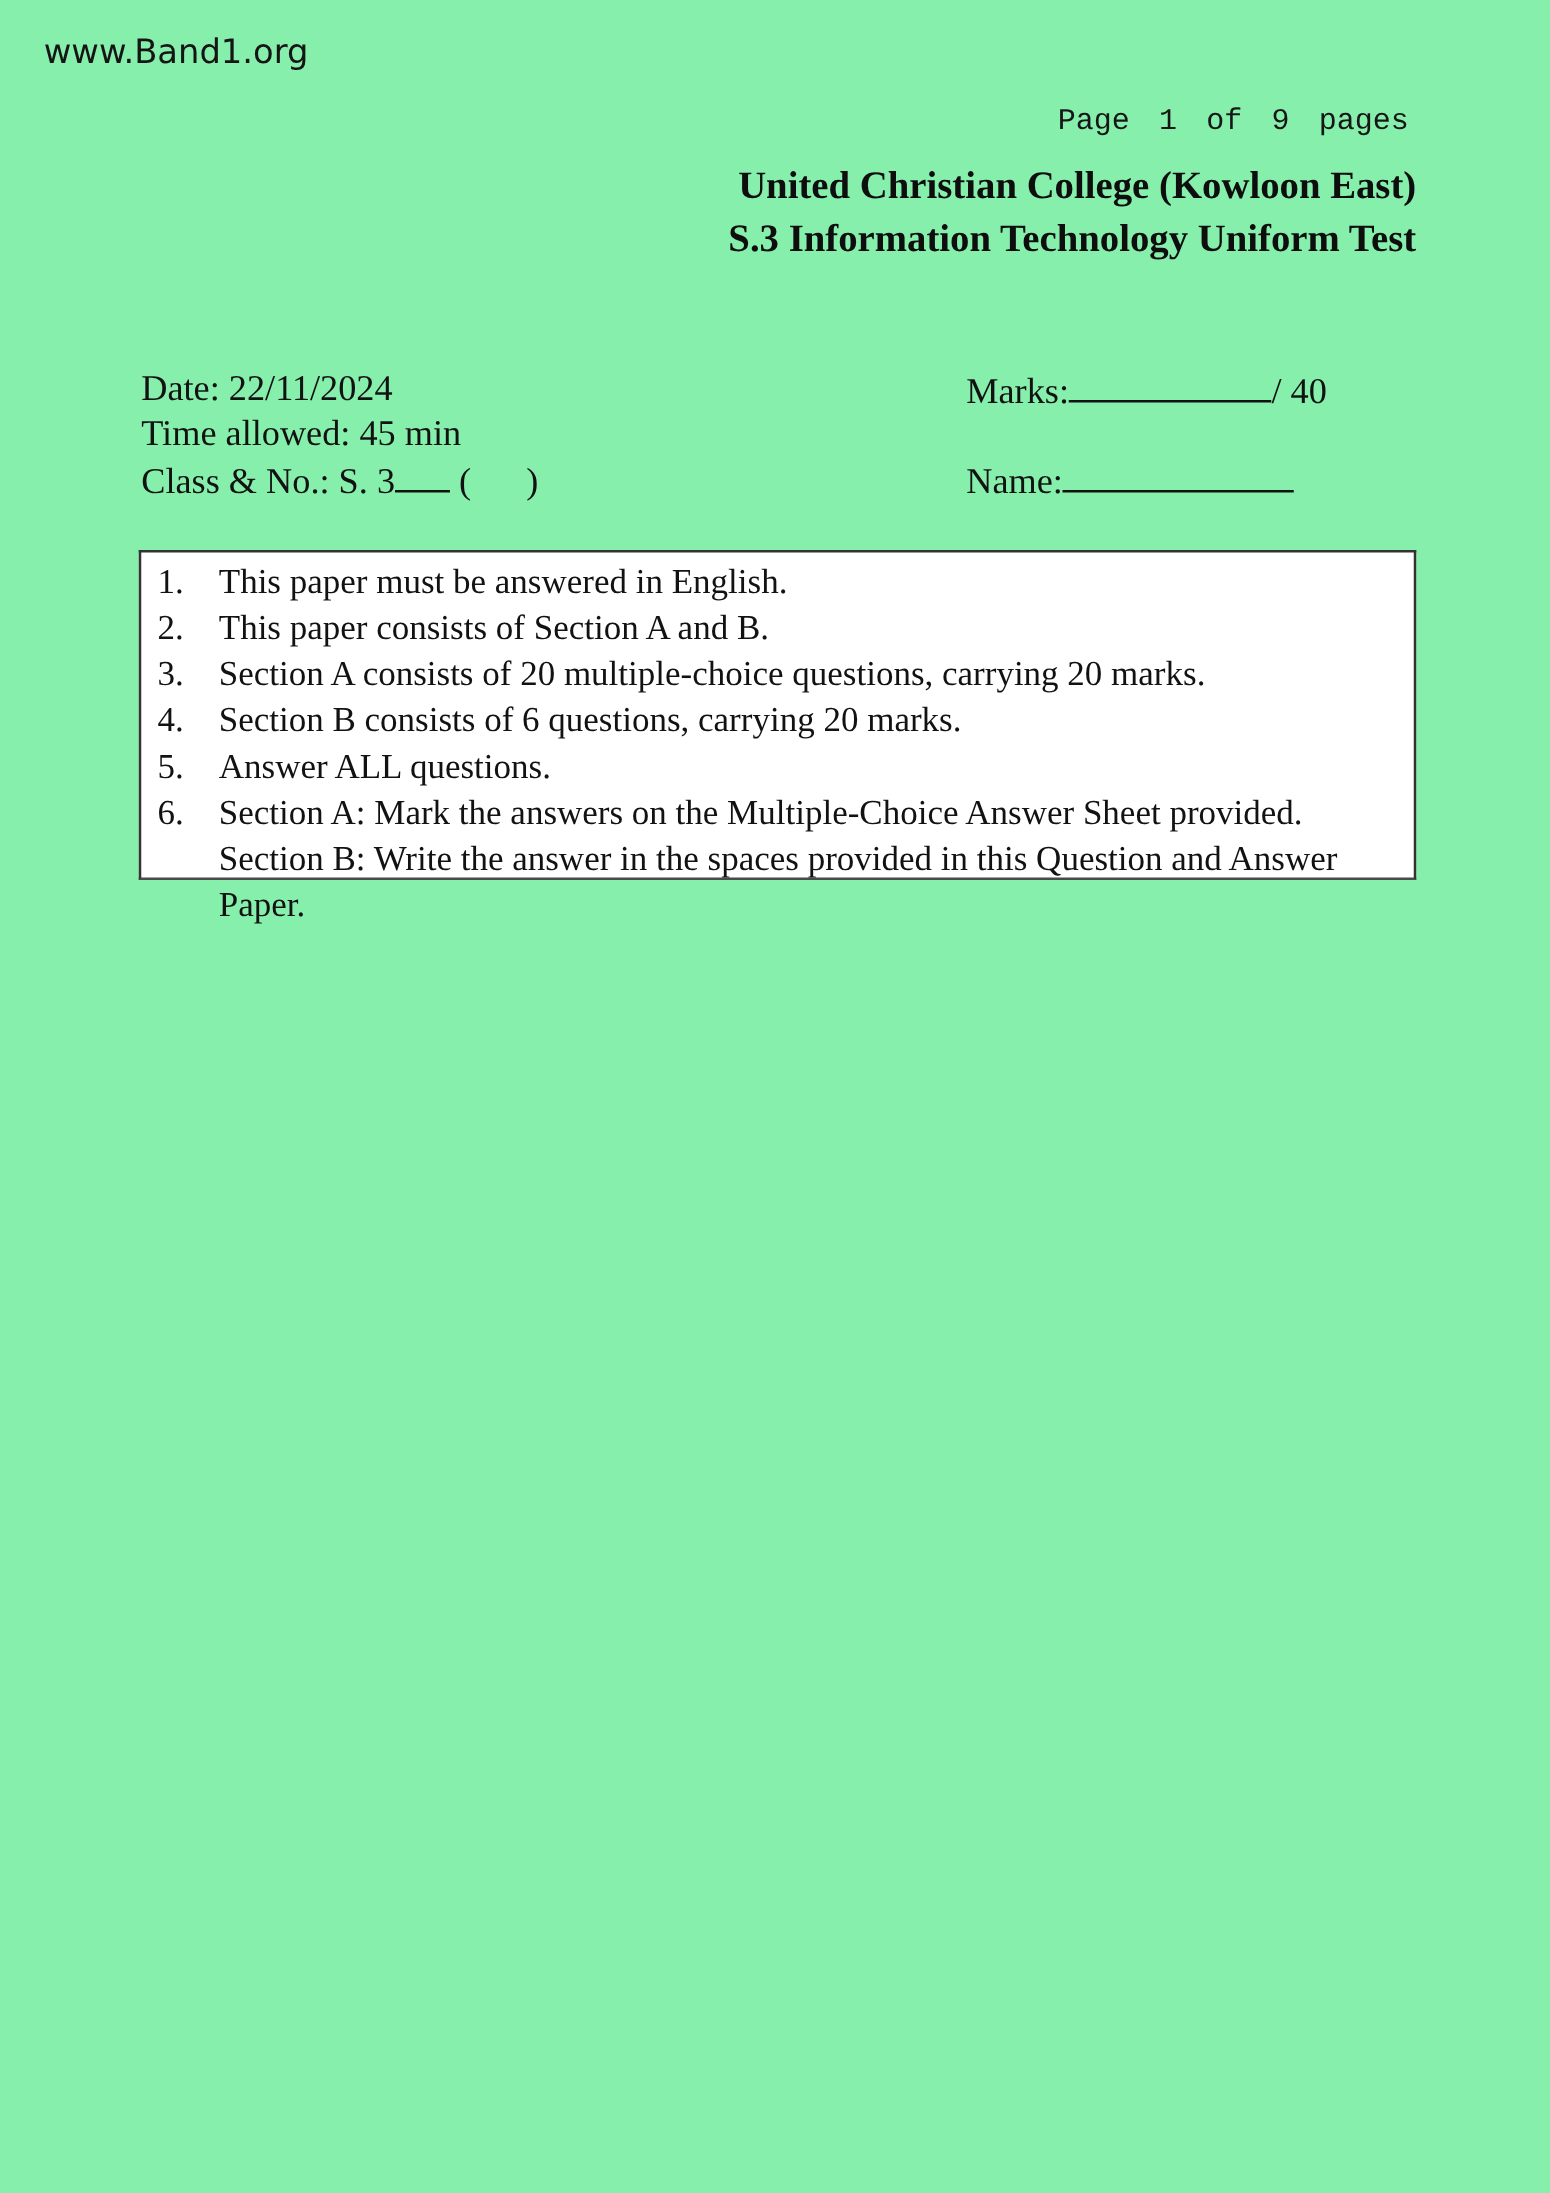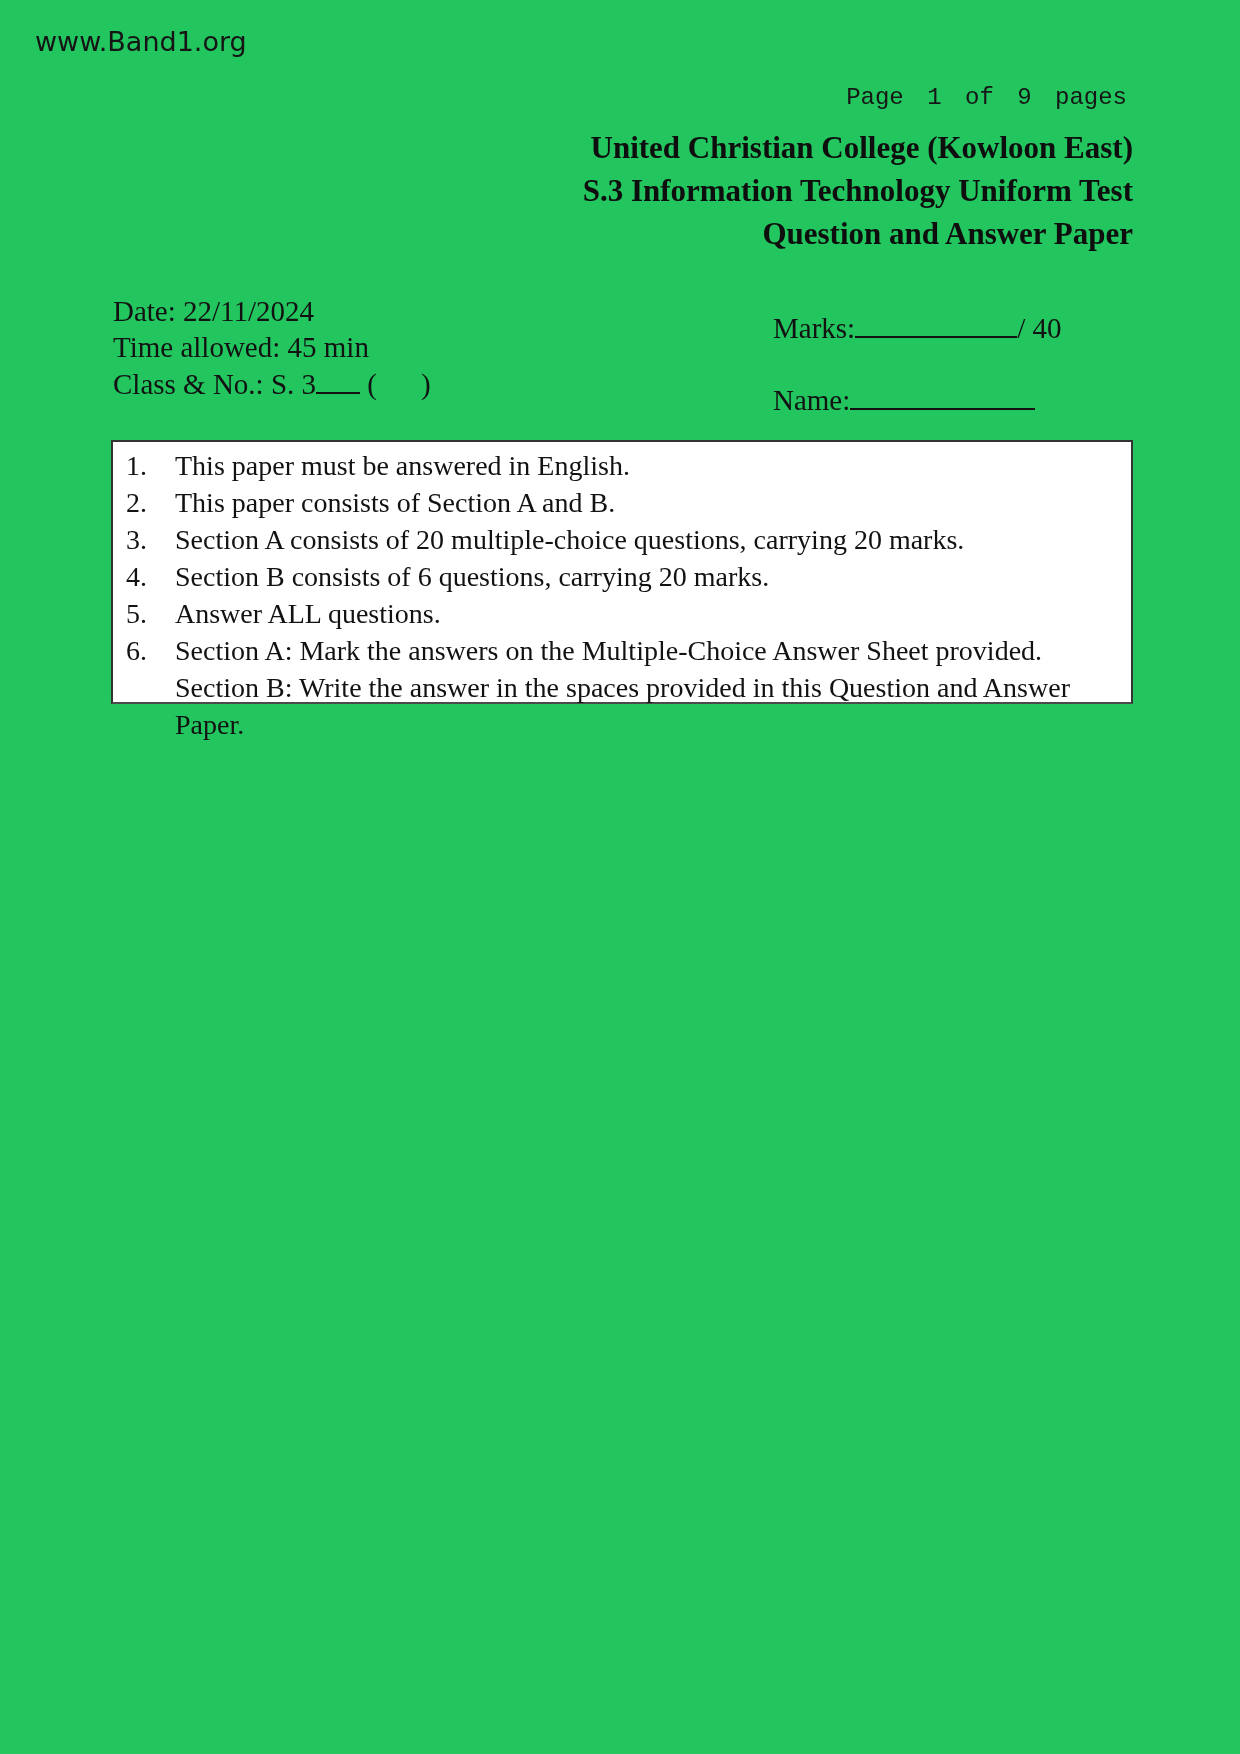--- a/index.html
+++ b/index.html
@@ -6,21 +6,21 @@
   html, body { background: #ffffff; }
   body {
     width: 1240px; height: 1754px;
     position: relative;
     font-family: "Liberation Serif", serif;
     color: #121212;
   }
   .page {
     position: absolute; inset: 0;
     width: 1240px; height: 1754px;
-    background: #22c55e;
+    background: #86efac;
     overflow: hidden;
   }
   .watermark {
     position: absolute; left: 35px; top: 26px;
     font-family: "DejaVu Sans", sans-serif;
     font-size: 27px; color: #151515;
   }
   .page-indicator {
     position: absolute; top: 84px; right: 113px;
     font-size: 24px; word-spacing: 9px; color: #161616; font-family: Liberation Mono, monospace;
@@ -28,21 +28,21 @@
   .title-block {
     position: absolute; top: 126px; left: 111px; width: 1022px;
     text-align: right;
     font-weight: bold; font-size: 31px; line-height: 43px;
     color: #0e0e0e;
   }
   .info-row { position: absolute; left: 113px; width: 1014px; font-size: 29px; line-height: 36px; }
   .row-date  { top: 293px; }
   .row-time  { top: 329px; }
   .row-class { top: 365px; }
-  .info-right { position: absolute; left: 660px; top: 16px; white-space: nowrap; }
+  .info-right { position: absolute; left: 660px; top: 0; white-space: nowrap; }
   .blank {
     display: inline-block;
     border-bottom: 2px solid #121212;
     height: 1em;
     vertical-align: baseline;
   }
   .marks-blank { width: 162px; }
   .name-blank  { width: 185px; }
   .class-blank { width: 44px; }
   .paren-gap { display: inline-block; width: 44px; }
@@ -68,21 +68,20 @@
 
 <div class="page">
 
   <div class="watermark">www.Band1.org</div>
 
   <div class="page-indicator">Page 1 of 9 pages</div>
 
   <div class="title-block">
     <div>United Christian College (Kowloon East)</div>
     <div>S.3 Information Technology Uniform Test</div>
-    <div>Question and Answer Paper</div>
   </div>
 
   <div class="info-row row-date">
     <span>Date: 22/11/2024</span>
     <span class="info-right"><span>Marks:</span><span class="blank marks-blank"></span><span>/ 40</span></span>
   </div>
 
   <div class="info-row row-time">
     <span>Time allowed: 45 min</span>
   </div>

